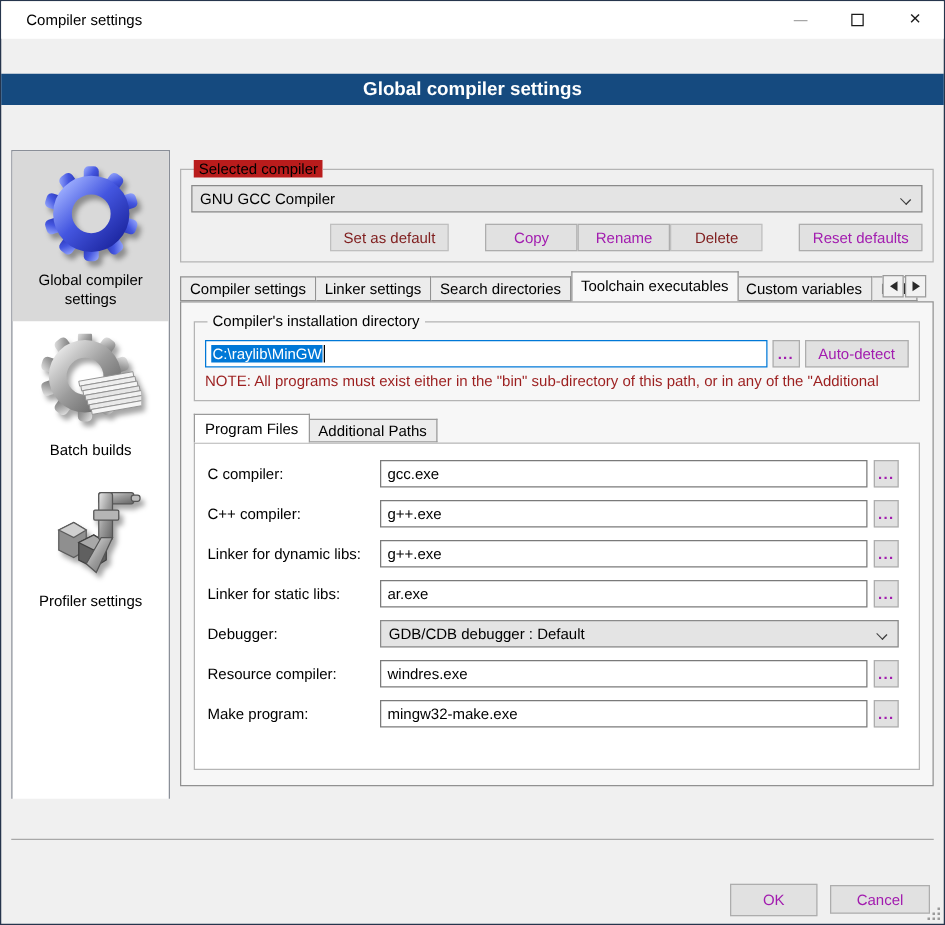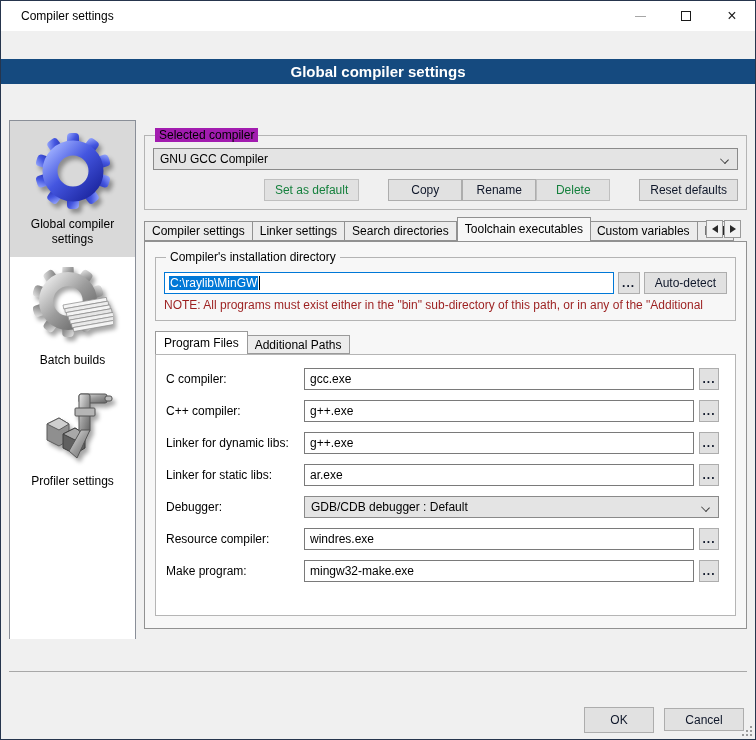--- a/index.html
+++ b/index.html
@@ -32,31 +32,31 @@
   .side-item.selected{ background:#d9d9d9; }
   .side-item svg{ display:block; margin:2px auto 6px auto; filter:drop-shadow(3px 4px 2px rgba(0,0,0,0.35)); }
   .side-label{ line-height:15px; }
 
   
   .main{ flex:1 1 auto; display:flex; flex-direction:column; margin-left:8px; min-width:0; }
 
   fieldset{ border:1px solid #b4b4b4; padding:6px 8px 8px 8px; }
   legend{ padding:0 4px; margin-left:2px; font-size:12px; }
   .group-compiler{ margin-top:8px; background:#f0f0f0; }
-  .group-compiler legend{ background:#a21caf; }
+  .group-compiler legend{ background:#b91c1c; }
 
   .combo{ height:22px; background:#e4e4e4; border:1px solid #8a8a8a; display:flex;
           align-items:center; padding:0 24px 0 6px; position:relative; cursor:default; }
   .combo .chev{ position:absolute; right:9px; top:7px; width:7px; height:7px;
                 border-right:1px solid #3c3c3c; border-bottom:1px solid #3c3c3c;
                 transform:rotate(45deg) scaleY(0.8); }
 
   .btn{ height:22px; background:#e1e1e1; border:1px solid #adadad; font-family:inherit;
-        font-size:12px; padding:0 10px; cursor:default; color:#0f172a; }
-  .btn:disabled{ color:#15803d; border-color:#bfbfbf; }
+        font-size:12px; padding:0 10px; cursor:default; color:#a21caf; }
+  .btn:disabled{ color:#7f1d1d; border-color:#bfbfbf; }
   .btn-row{ display:flex; margin-top:9px; justify-content:flex-end; }
   .btn-row .btn{ min-width:74px; }
   .btn-setdefault{ min-width:84px; margin-right:29px; }
   .btn-resetdefaults{ min-width:89px; margin-left:29px; }
 
   
   .tabstrip{ display:flex; align-items:flex-end; margin-top:7px; position:relative; height:24px; flex:0 0 auto; }
   .tab{ height:20px; line-height:19px; padding:0 7px; background:#ececec; border:1px solid #919191;
         border-left-width:0; white-space:nowrap; cursor:default; }
   .tab:first-child{ border-left-width:1px; }

